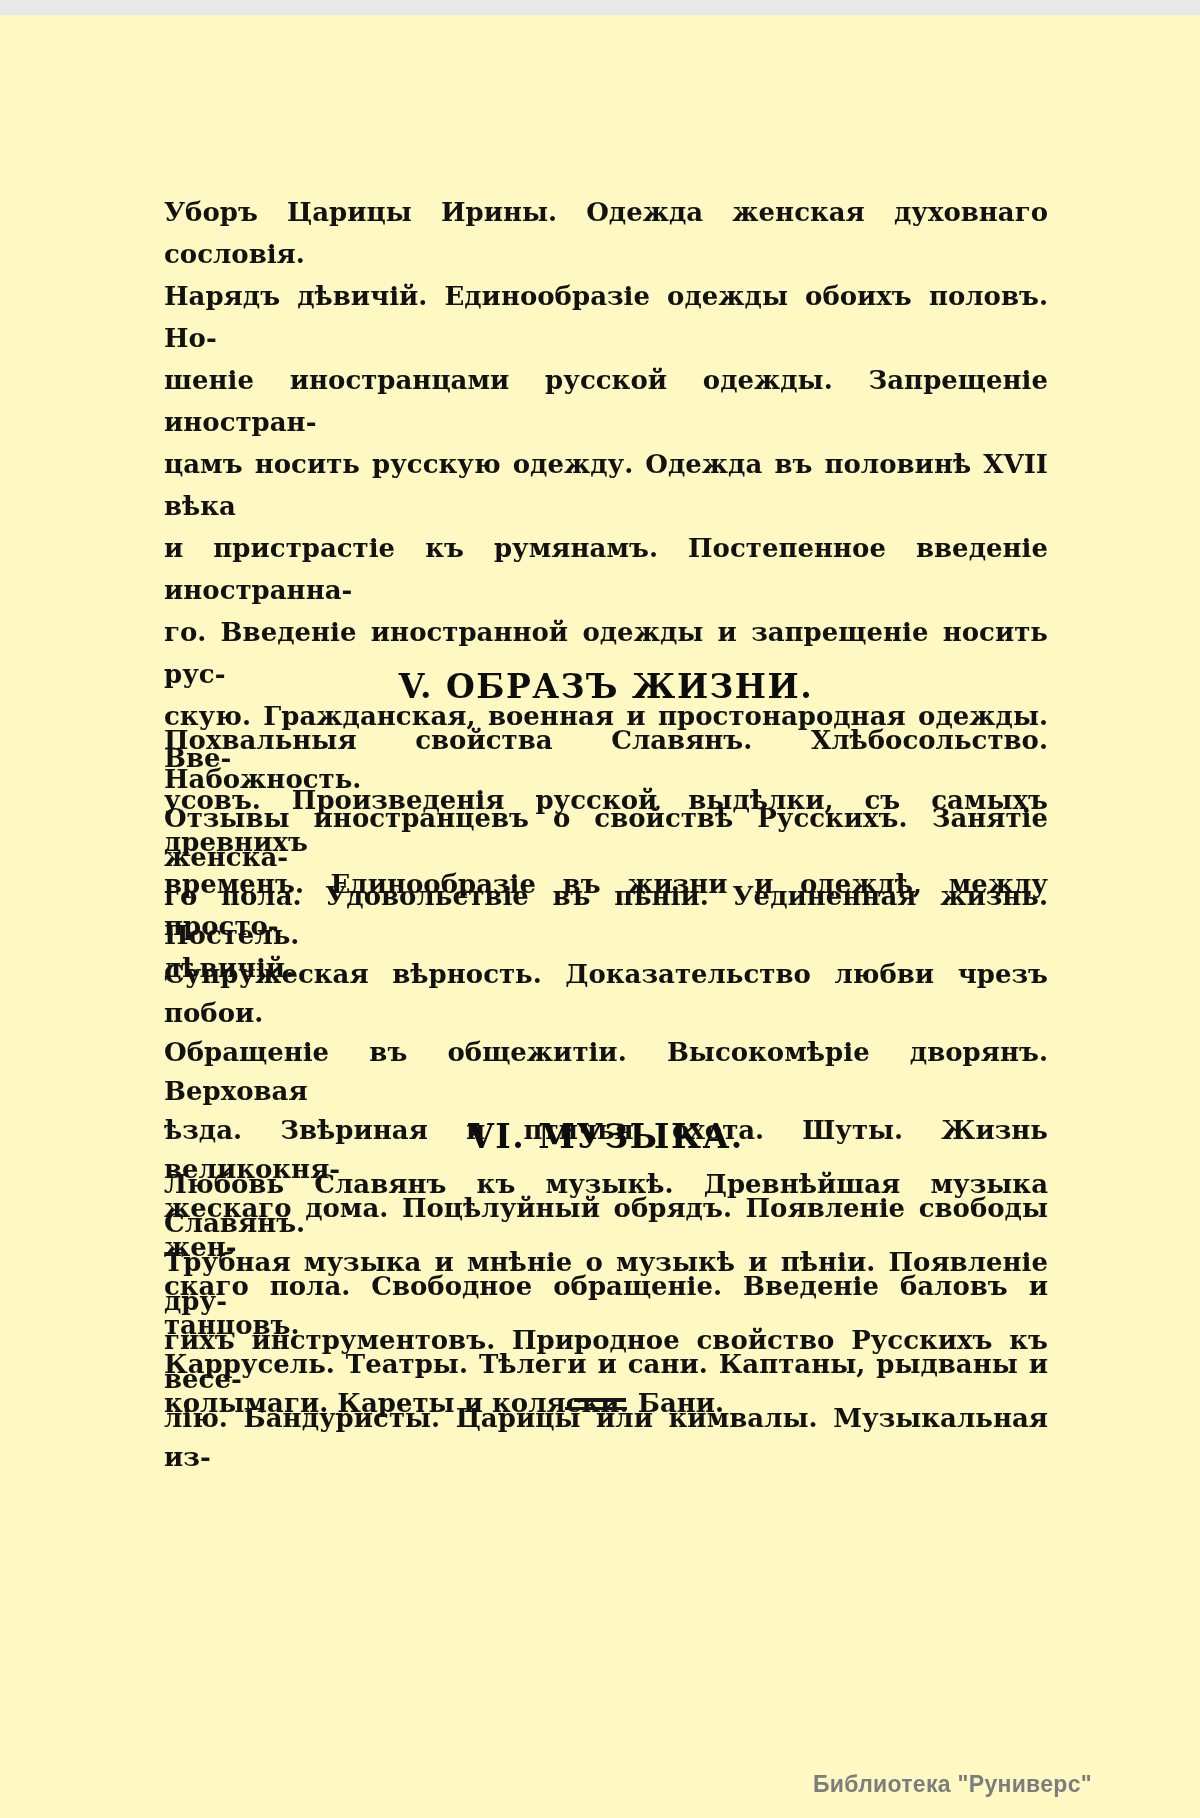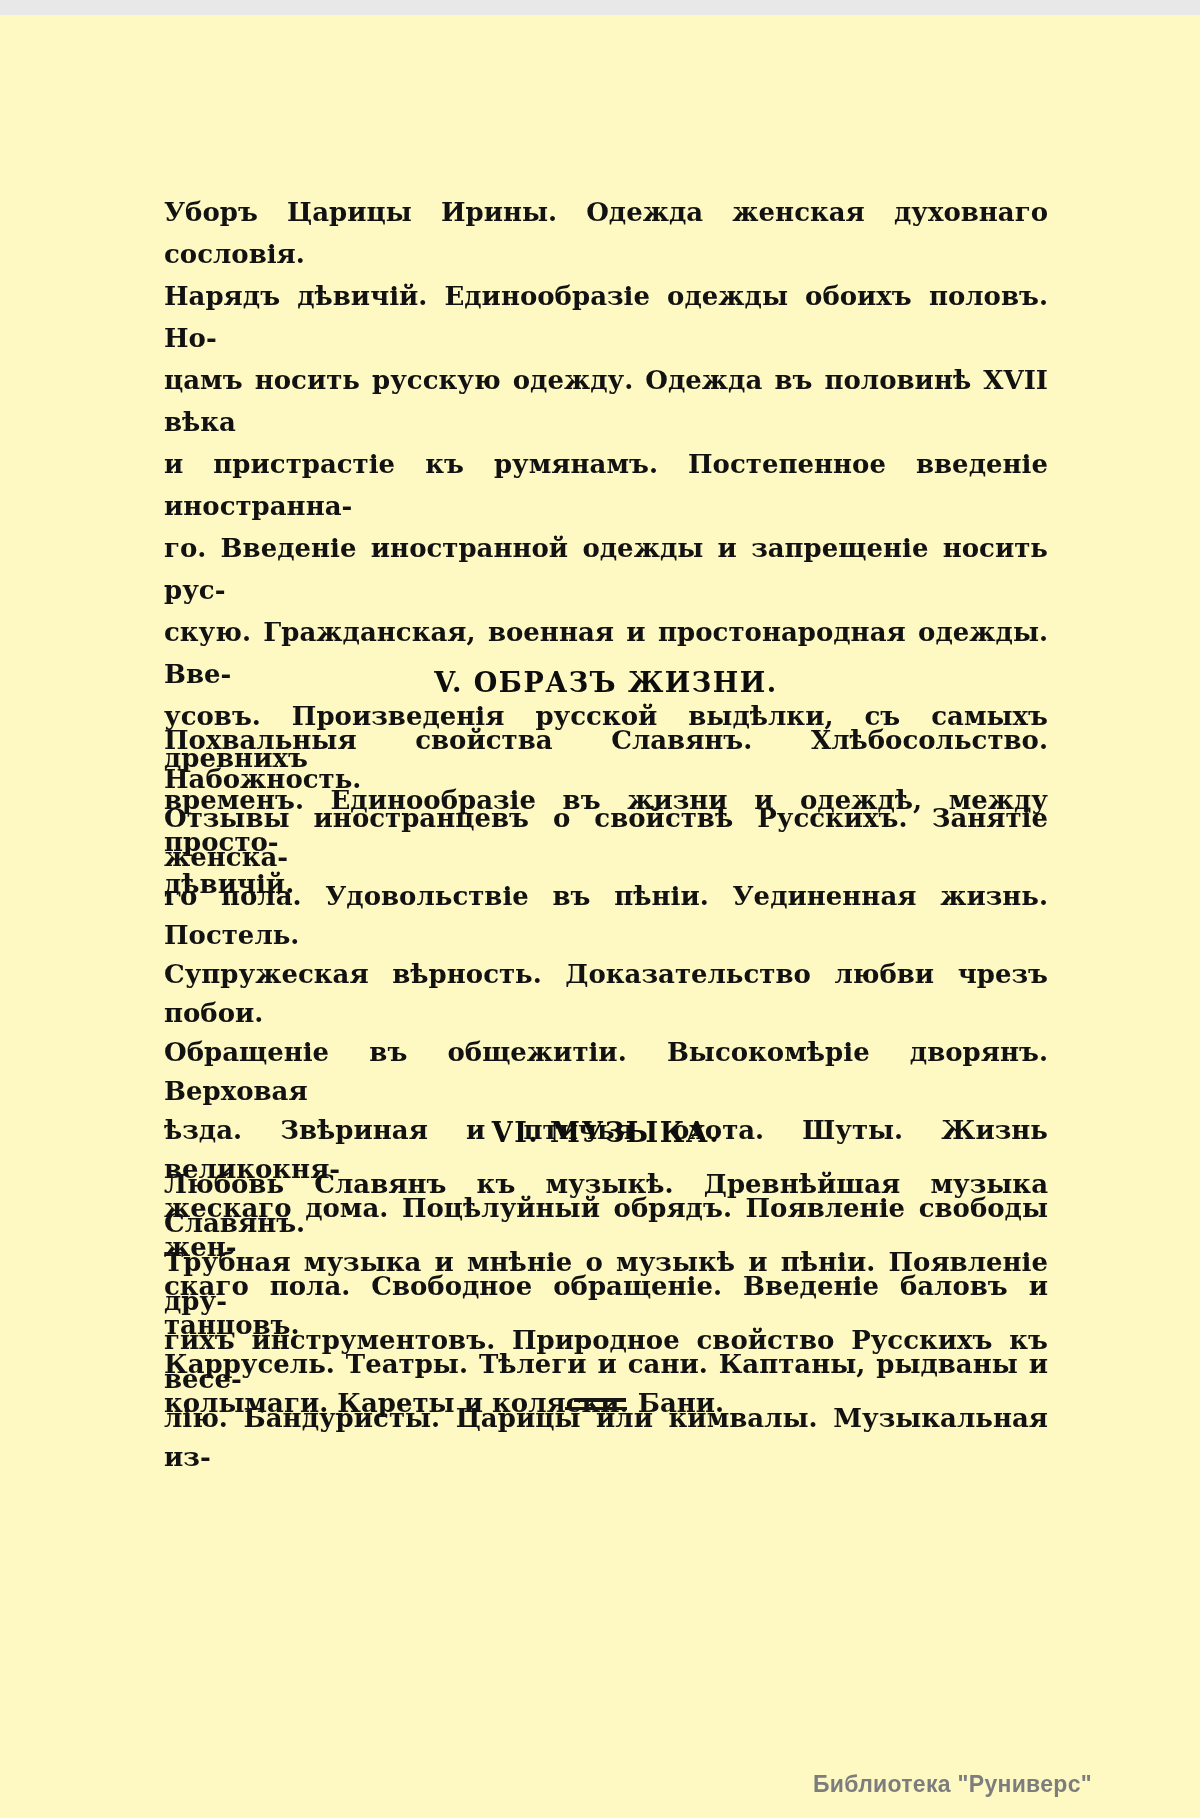--- a/index.html
+++ b/index.html
@@ -25,21 +25,21 @@
     text-align-last: justify;
     -moz-text-align-last: justify;
   }
   .paragraph .final-line {
     text-align: left;
     text-align-last: left;
     -moz-text-align-last: left;
   }
   .heading {
     text-align: center;
-    font-size: 27px;
+    font-size: 33px;
     letter-spacing: 1.5px;
     color: #0d0d0d;
   }
   #block-0 { top: 176px;  line-height: 42px; }
   #block-1 { top: 652px; }
   #block-2 { top: 706px;  line-height: 39px; }
   #block-3 { top: 1102px; }
   #block-4 { top: 1150px; line-height: 39px; }
 
   .divider { position: absolute; top: 1383px; left: 565px; }
@@ -61,20 +61,21 @@
 </style>
 </head>
 <body>
 
 <div class="page">
 
   <div id="text-column">
       <div id="block-0" class="paragraph">
         <div class="line">Уборъ Царицы Ирины. Одежда женская духовнаго сословія.</div>
         <div class="line">Нарядъ дѣвичій. Единообразіе одежды обоихъ половъ. Но-</div>
+        <div class="line">шеніе иностранцами русской одежды. Запрещеніе иностран-</div>
         <div class="line">цамъ носить русскую одежду. Одежда въ половинѣ XVII вѣка</div>
         <div class="line">и пристрастіе къ румянамъ. Постепенное введеніе иностранна-</div>
         <div class="line">го. Введеніе иностранной одежды и запрещеніе носить рус-</div>
         <div class="line">скую. Гражданская, военная и простонародная одежды. Вве-</div>
         <div class="line">усовъ. Произведенія русской выдѣлки, съ самыхъ древнихъ</div>
         <div class="line">временъ. Единообразіе въ жизни и одеждѣ, между просто-</div>
         <div class="line final-line">дѣвичій.</div>
       </div>
       <div id="block-1" class="heading">V. ОБРАЗЪ ЖИЗНИ.</div>
       <div id="block-2" class="paragraph">

